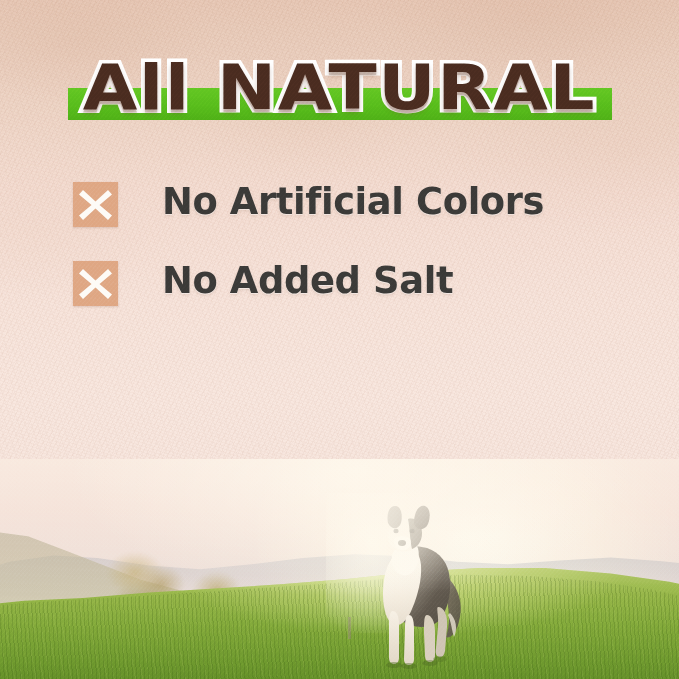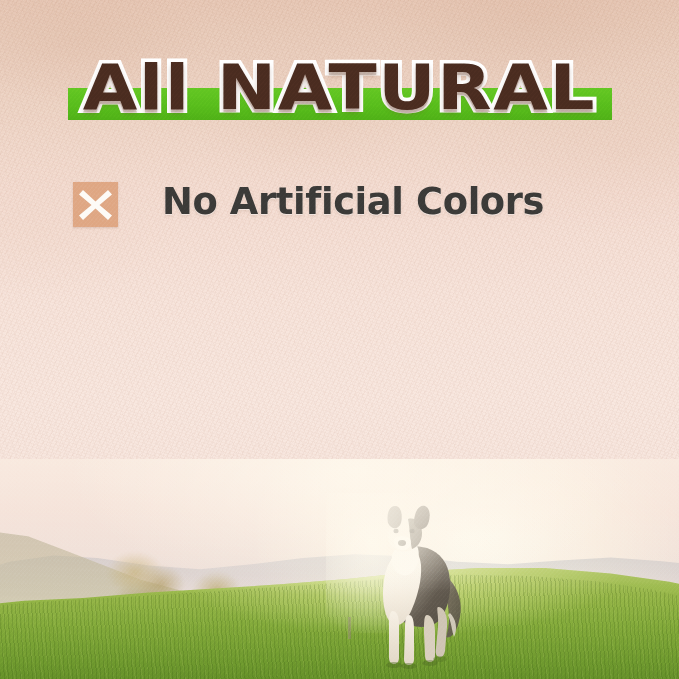--- a/index.html
+++ b/index.html
@@ -326,20 +326,28 @@
       <div class="xbox">
         <svg width="45" height="45" viewBox="0 0 45 45" aria-hidden="true">
           <path d="M10 8 L22.5 19.5 L35 8 L39 12.5 L26.5 23 L39 33.5 L35 38 L22.5 26.5 L10 38 L6 33.5 L18.5 23 L6 12.5 Z" fill="#fdfbf7"></path>
         </svg>
       </div>
       <div class="claim-label">No Artificial Colors</div>
     </div>
 
 
 
+    <div class="claim-row">
+      <div class="xbox">
+        <svg width="45" height="45" viewBox="0 0 45 45" aria-hidden="true">
+          <path d="M10 8 L22.5 19.5 L35 8 L39 12.5 L26.5 23 L39 33.5 L35 38 L22.5 26.5 L10 38 L6 33.5 L18.5 23 L6 12.5 Z" fill="#fdfbf7"></path>
+        </svg>
+      </div>
+      <div class="claim-label">No Added Salt</div>
+    </div>
 
   </div>
 
   <div class="photo">
     <div class="sky"></div>
     <div class="sun-glow"></div>
     <div class="ridge-far"></div>
     <div class="ridge-left"></div>
     <div class="hill-mid"></div>
     <div class="shrub"></div>

